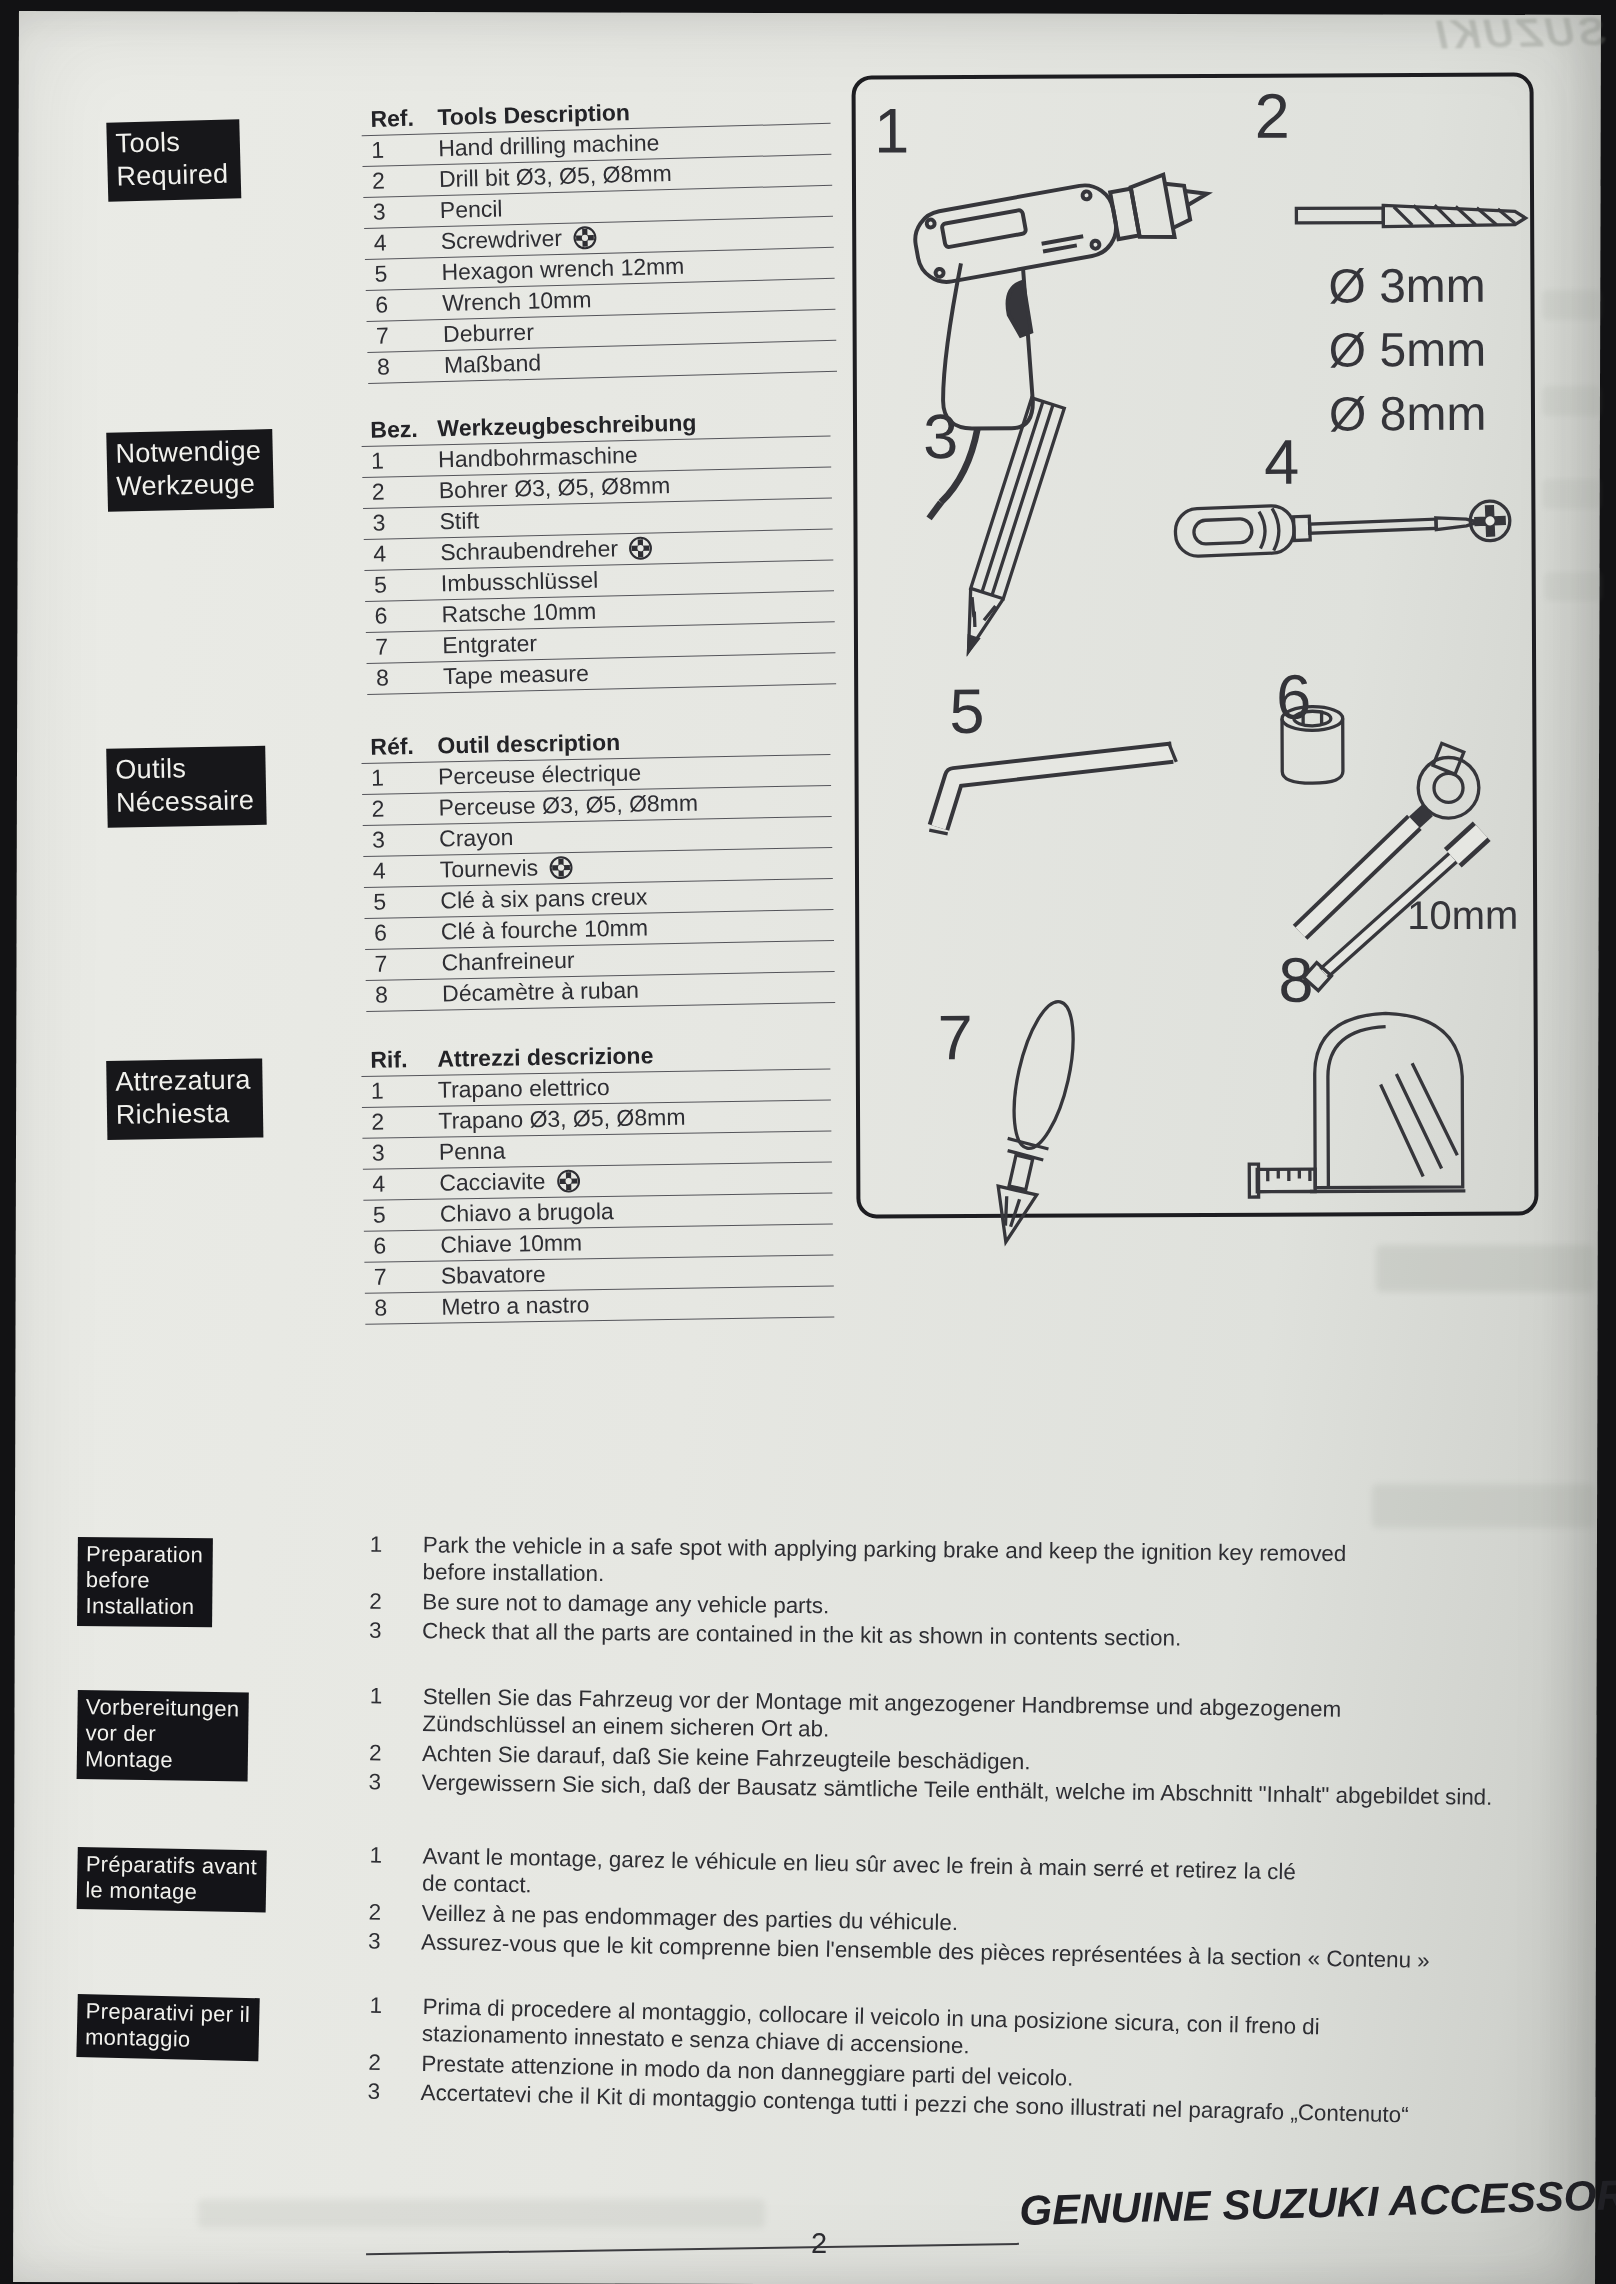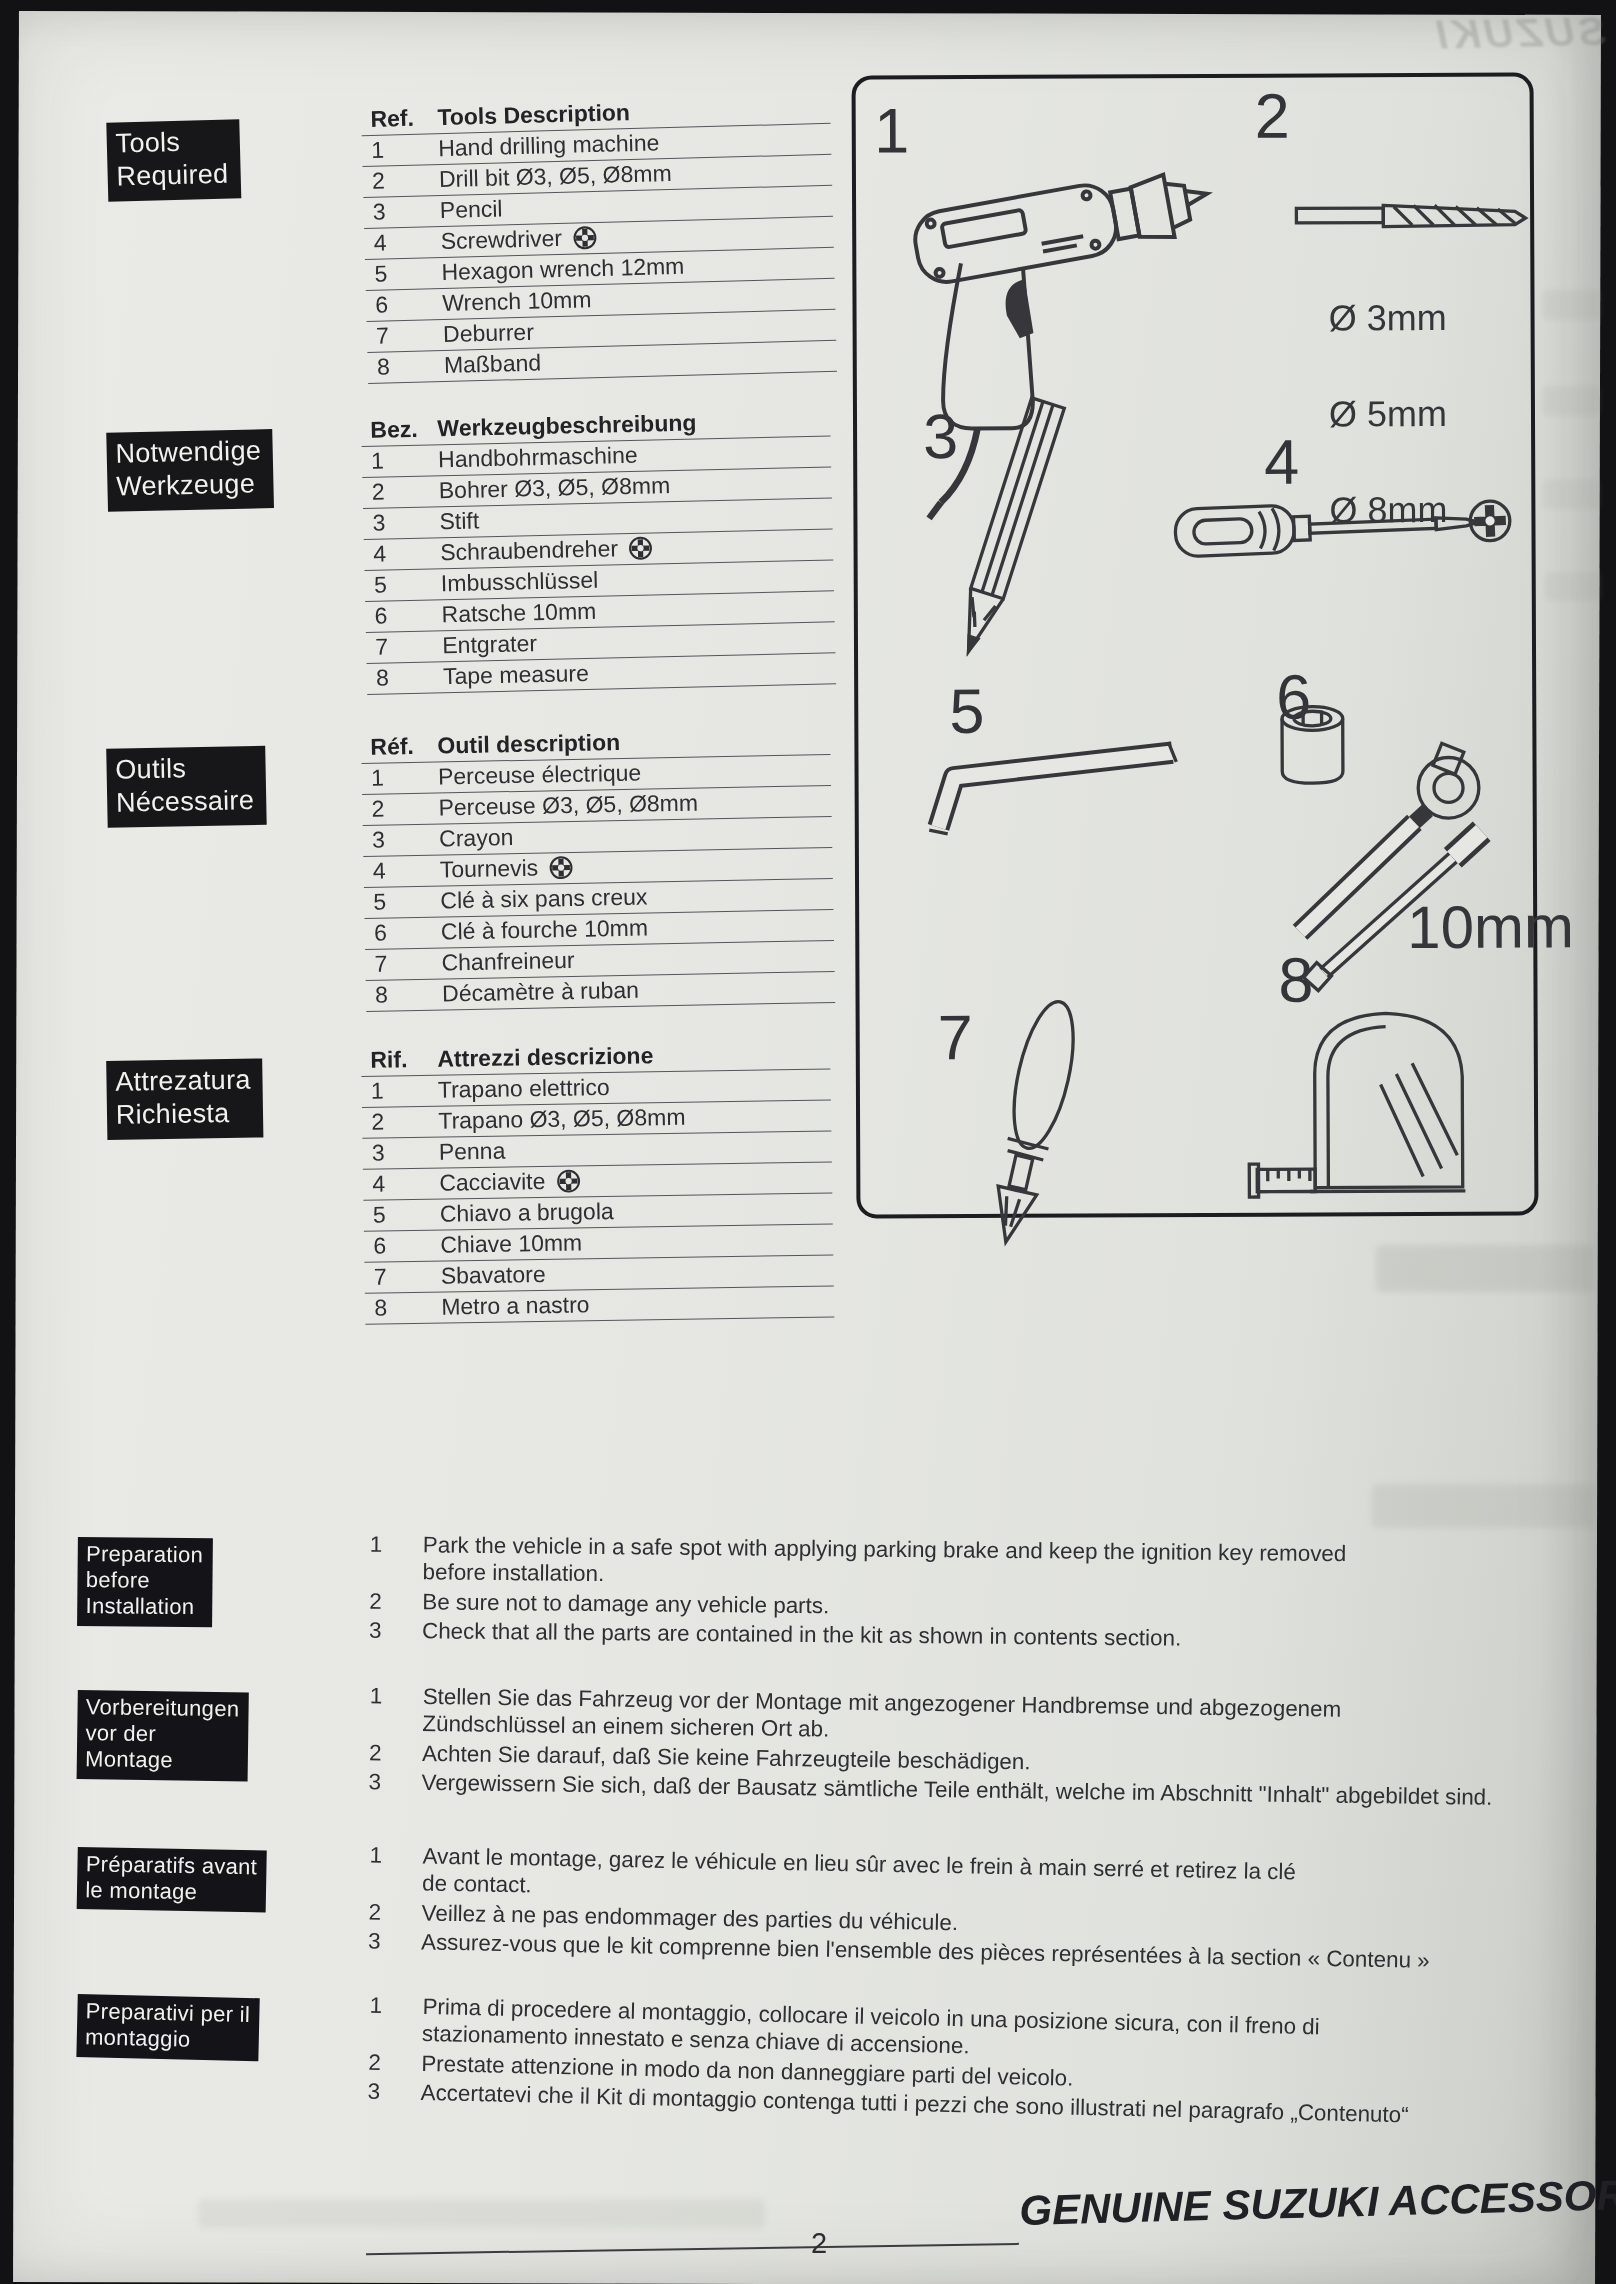--- a/index.html
+++ b/index.html
@@ -52,22 +52,22 @@
     position:absolute;left:854px;top:74px;width:674px;height:1135px;
     border:4.6px solid #1d1d21;border-radius:20px;transform:rotate(-.25deg);
   }
   .figbox *{position:absolute;}
   .fig-num{font-size:63px;font-weight:400;color:#333338;line-height:1;}
   .fn1{left:18.5px;top:20px;} .fn2{left:399px;top:6.6px;}
   .fn3{left:66px;top:326px;} .fn4{left:407px;top:353px;}
   .fn5{left:91px;top:601px;} .fn6{left:418px;top:588px;}
   .fn7{left:78px;top:927px;} .fn8{left:419px;top:871px;}
   .drill-sizes{left:472px;top:177px;}
-  .drill-sizes span{display:block;position:static;font-size:36px;line-height:64px;color:#35353a;margin-top:32px;}
-  .socket-size{left:548px;top:816px;font-size:60px;color:#35353a;}
+  .drill-sizes span{display:block;position:static;font-size:48px;line-height:64px;color:#35353a;}
+  .socket-size{left:548px;top:816px;font-size:40px;color:#35353a;}
   svg.fig{overflow:visible;}
   
   .psec{position:absolute;left:73px;width:1529px;transform-origin:0 0;}
   .psec .blabel{position:absolute;left:5.3px;padding:4px 9.2px 6.6px 8px;background:#141418;}
   .psec .blabel span{font-size:22px;line-height:26px;}
   .plist{position:absolute;left:297px;top:0;width:1226px;}
   .pitem{display:flex;margin-bottom:2.6px;}
   .pnum{width:53px;flex:none;font-size:22.4px;line-height:27px;color:#2e2e33;}
   .ptext{flex:1;font-size:22.4px;line-height:27px;color:#2e2e33;white-space:pre-line;}
   .p1{transform:rotate(.55deg);} .p2{transform:rotate(.8deg);}

